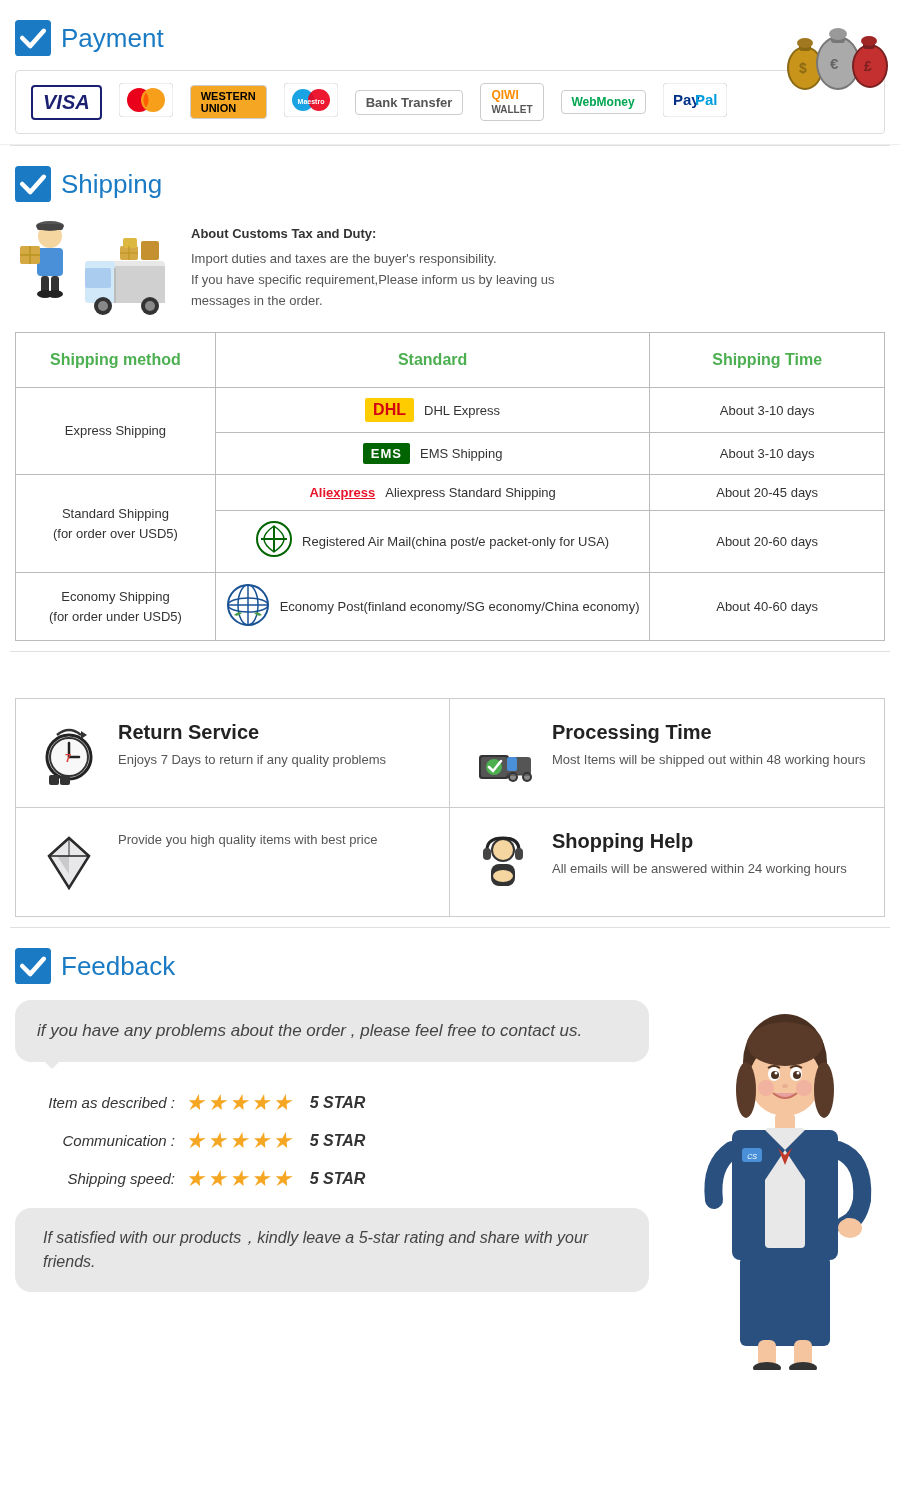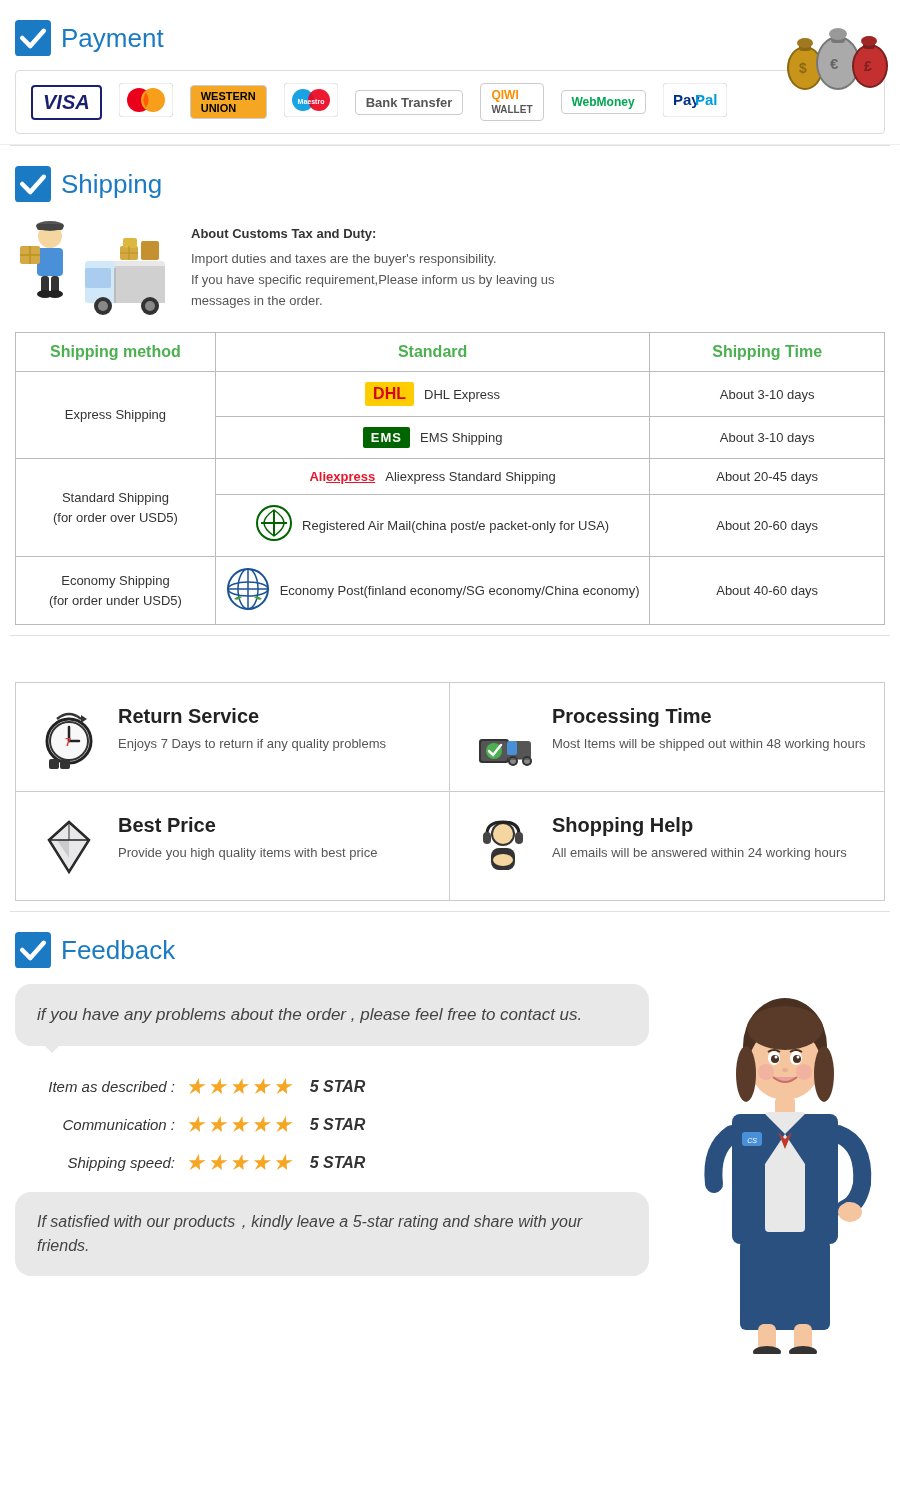--- a/index.html
+++ b/index.html
@@ -84,21 +84,21 @@
       width: 100%;
       border-collapse: collapse;
       border: 1px solid #bbb;
       margin-top: 8px;
     }
     .shipping-table th {
       background: #fff;
       color: #4caf50;
       font-size: 16px;
       font-weight: bold;
-      padding: 10px 8px;
+      padding: 18px 8px;
       border: 1px solid #bbb;
       text-align: center;
     }
     .shipping-table td {
       border: 1px solid #bbb;
       padding: 10px 8px;
       text-align: center;
       font-size: 13px;
       vertical-align: middle;
     }
@@ -232,21 +232,21 @@
     .star { color: #f5a623; font-size: 22px; }
     .star-count {
       font-size: 16px;
       color: #333;
       margin-left: 8px;
       font-weight: bold;
     }
     .speech-bubble-bottom {
       background: #e8e8e8;
       border-radius: 16px;
-      padding: 18px 22px;
+      padding: 18px 28px;
       font-size: 16px;
       color: #444;
       line-height: 1.5;
       margin-top: 16px;
     }
 
     
     .check-icon {
       width: 36px;
       height: 36px;
@@ -560,21 +560,20 @@
           <line x1="32" y1="8" x2="12" y2="26" stroke="#333" stroke-width="1"></line>
           <line x1="32" y1="8" x2="52" y2="26" stroke="#333" stroke-width="1"></line>
           <line x1="12" y1="26" x2="32" y2="58" stroke="#333" stroke-width="1"></line>
           <line x1="52" y1="26" x2="32" y2="58" stroke="#333" stroke-width="1"></line>
           <line x1="32" y1="8" x2="32" y2="26" stroke="#333" stroke-width="1"></line>
 
           <polygon points="20,26 32,26 32,44" fill="#222" opacity="0.15"></polygon>
         </svg>
       </div>
       <div class="warranty-text">
-        <h3>Best Price</h3>
         <p>Provide you high quality items with best price</p>
       </div>
     </div>
 
     <div class="warranty-item">
       <div class="warranty-icon">
         <svg width="64" height="64" viewBox="0 0 64 64">
 
           <circle cx="32" cy="20" r="12" fill="#333"></circle>
 

